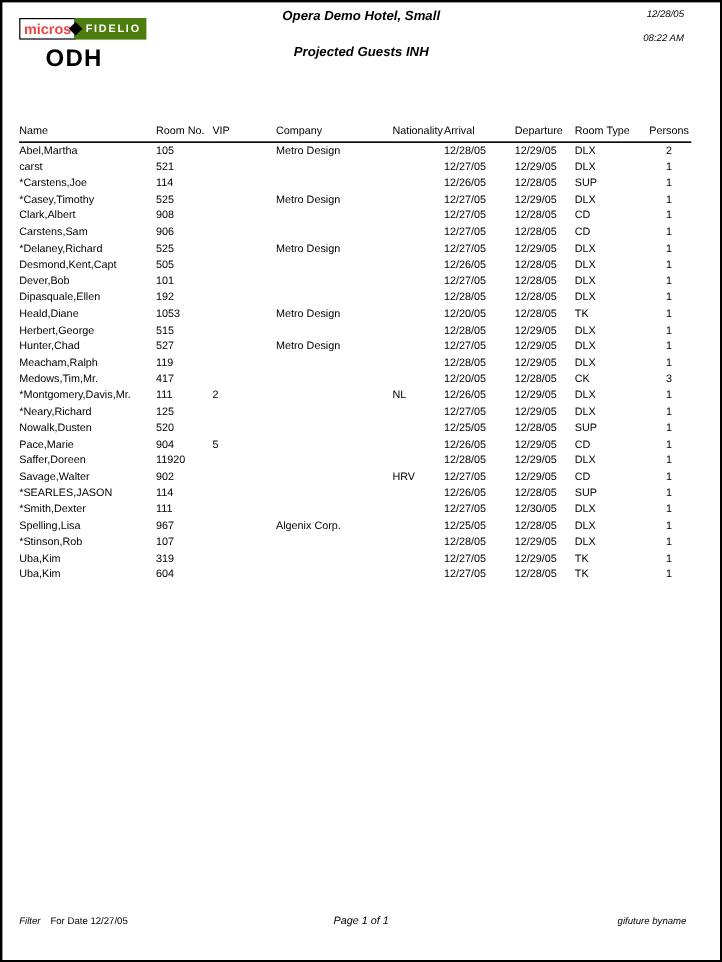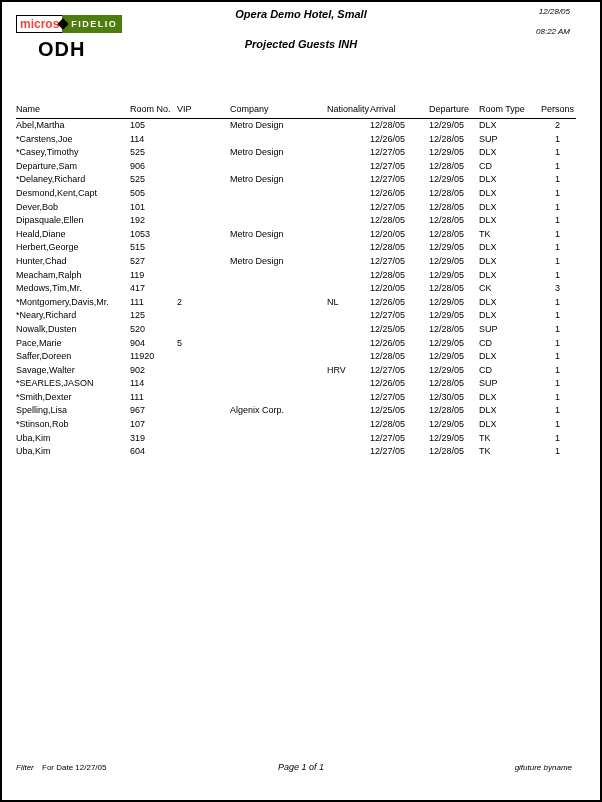--- a/index.html
+++ b/index.html
@@ -114,20 +114,31 @@
           <td>105</td>
           <td></td>
           <td>Metro Design</td>
           <td></td>
           <td>12/28/05</td>
           <td>12/29/05</td>
           <td>DLX</td>
           <td>2</td>
         </tr>
         <tr>
+          <td>carst</td>
+          <td>521</td>
+          <td></td>
+          <td></td>
+          <td></td>
+          <td>12/27/05</td>
+          <td>12/29/05</td>
+          <td>DLX</td>
+          <td>1</td>
+        </tr>
+        <tr>
           <td>*Carstens,Joe</td>
           <td>114</td>
           <td></td>
           <td></td>
           <td></td>
           <td>12/26/05</td>
           <td>12/28/05</td>
           <td>SUP</td>
           <td>1</td>
         </tr>
@@ -136,21 +147,32 @@
           <td>525</td>
           <td></td>
           <td>Metro Design</td>
           <td></td>
           <td>12/27/05</td>
           <td>12/29/05</td>
           <td>DLX</td>
           <td>1</td>
         </tr>
         <tr>
-          <td>Departure,Sam</td>
+          <td>Clark,Albert</td>
+          <td>908</td>
+          <td></td>
+          <td></td>
+          <td></td>
+          <td>12/27/05</td>
+          <td>12/28/05</td>
+          <td>CD</td>
+          <td>1</td>
+        </tr>
+        <tr>
+          <td>Carstens,Sam</td>
           <td>906</td>
           <td></td>
           <td></td>
           <td></td>
           <td>12/27/05</td>
           <td>12/28/05</td>
           <td>CD</td>
           <td>1</td>
         </tr>
         <tr>

